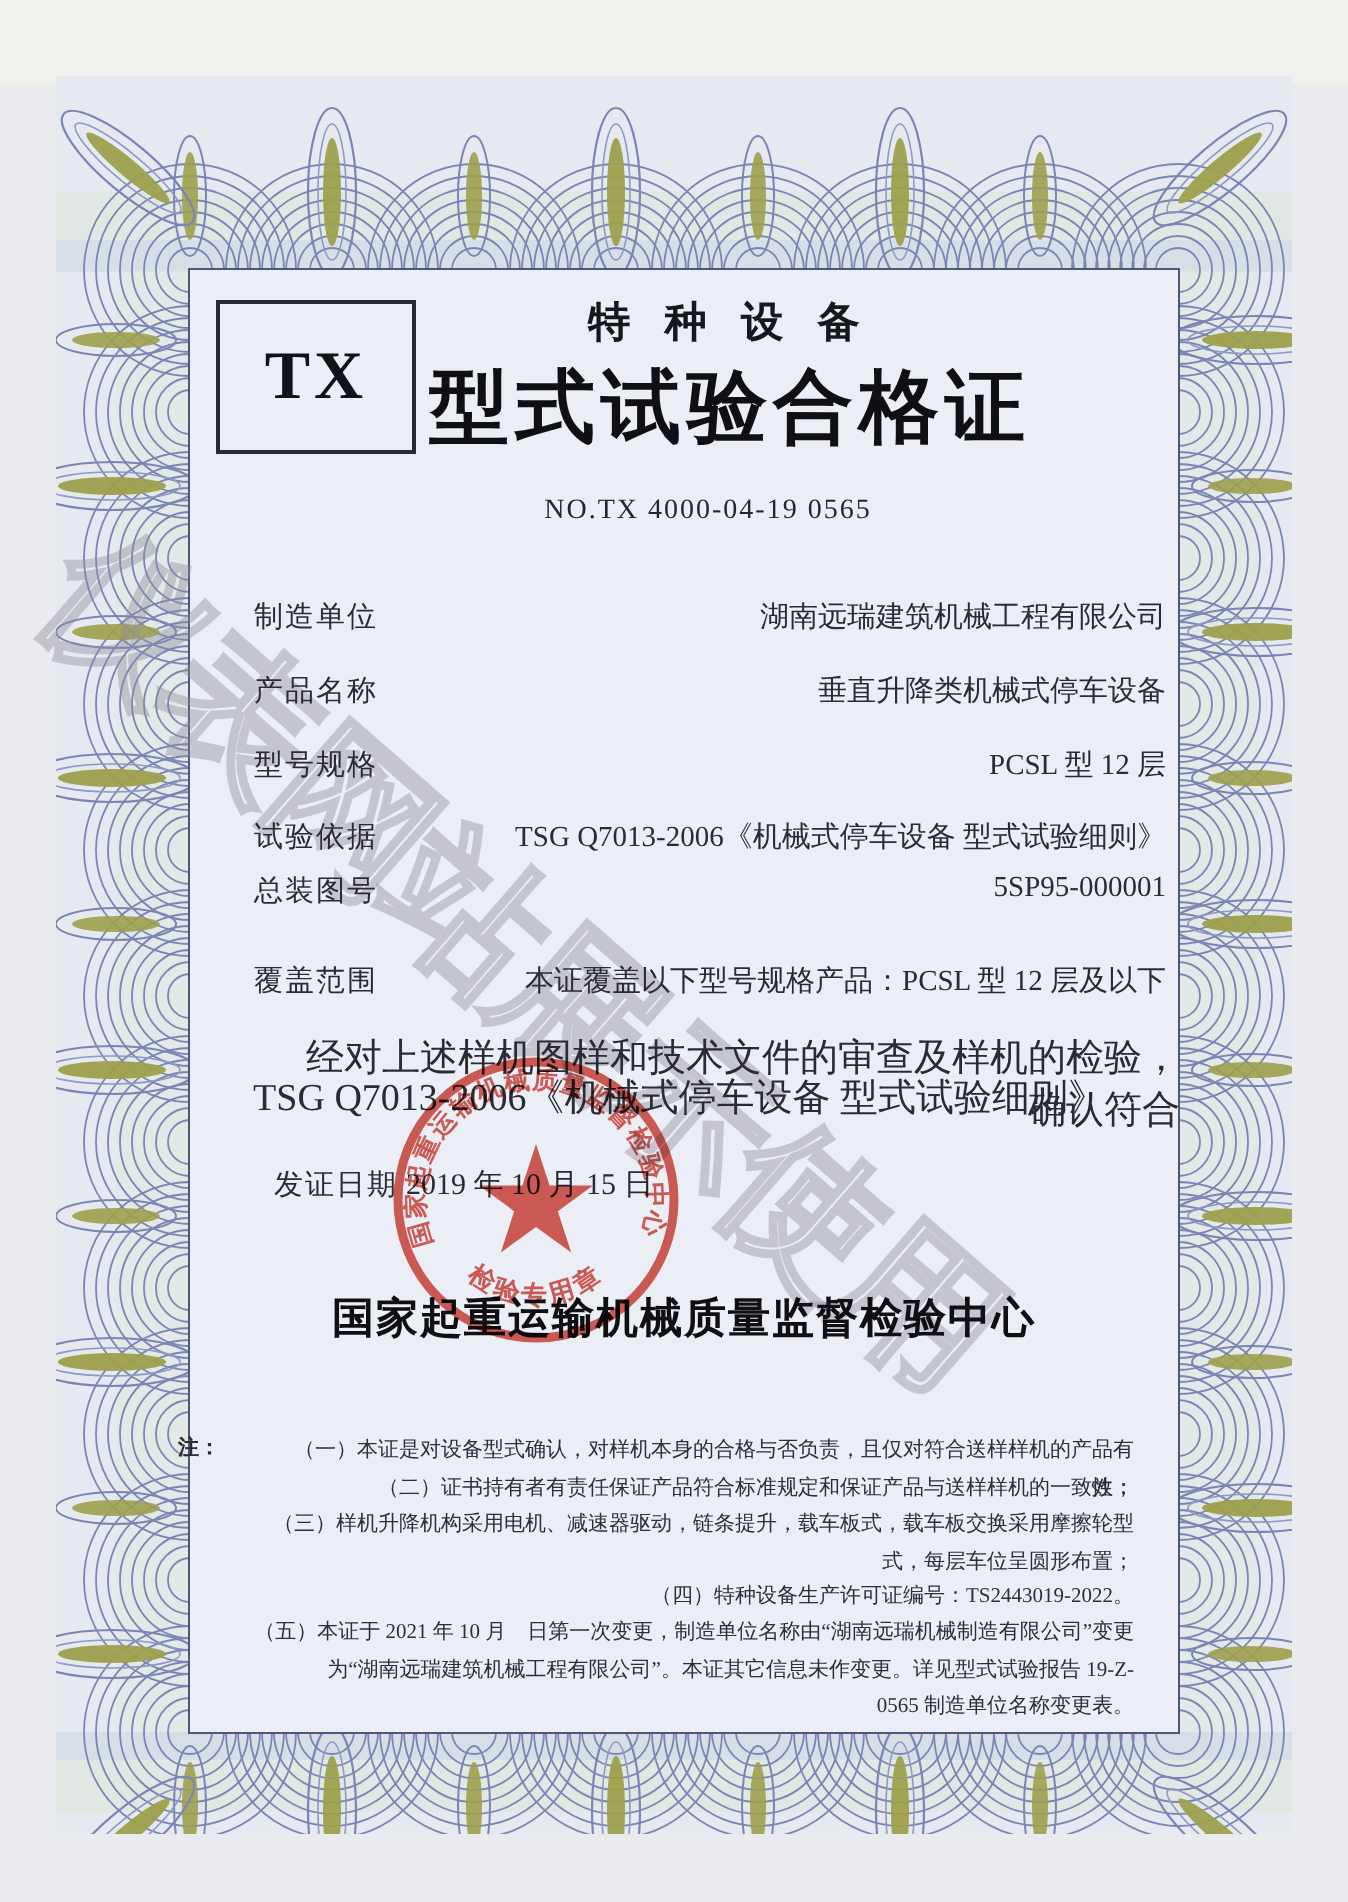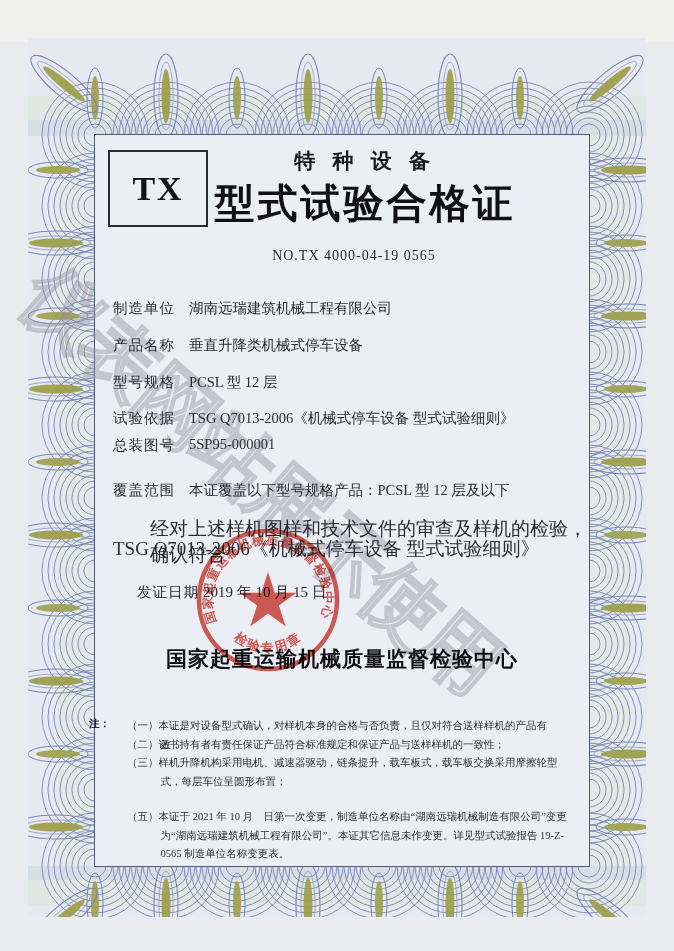--- a/index.html
+++ b/index.html
@@ -19,21 +19,21 @@
     color:rgba(145,145,160,0.14);
     -webkit-text-fill-color:transparent;
     -webkit-text-stroke:2px rgba(143,140,158,0.42);
     pointer-events:none;z-index:2;
   }
   .frame{
     position:absolute;left:94px;top:134px;width:496px;height:733px;
     border:1px solid #4f5878;background:rgba(236,238,245,0.55);
     z-index:1;
   }
-  .abs{position:absolute;z-index:3;}
+  .abs{position:absolute;z-index:3;text-align:right;}
   .tx-box{
     left:108px;top:150px;width:100px;height:77px;
     border:2px solid #2a2b31;display:flex;align-items:center;justify-content:center;
     font-size:34px;font-weight:bold;letter-spacing:2px;color:#121318;
   }
   .title-small{
     left:140px;top:147px;width:450px;text-align:center;
     font-size:21px;font-weight:bold;letter-spacing:6px;color:#17181d;
   }
   .title-big{
@@ -231,20 +231,21 @@
 
   <div class="abs issue-lbl">发证日期</div>
   <div class="abs issue-val">2019 年 10 月 15 日</div>
 
   <div class="abs authority">国家起重运输机械质量监督检验中心</div>
 
   <div class="abs note-lbl">注：</div>
   <div class="abs note" style="top:717px">（一）本证是对设备型式确认，对样机本身的合格与否负责，且仅对符合送样样机的产品有效；</div>
   <div class="abs note" style="top:736px">（二）证书持有者有责任保证产品符合标准规定和保证产品与送样样机的一致性；</div>
   <div class="abs note" style="top:754px">（三）样机升降机构采用电机、减速器驱动，链条提升，载车板式，载车板交换采用摩擦轮型式，每层车位呈圆形布置；</div>
+  <div class="abs note" style="top:790px">（四）特种设备生产许可证编号：TS2443019-2022。</div>
   <div class="abs note" style="top:808px">（五）本证于 2021 年 10 月　日第一次变更，制造单位名称由“湖南远瑞机械制造有限公司”变更为“湖南远瑞建筑机械工程有限公司”。本证其它信息未作变更。详见型式试验报告 19-Z-0565 制造单位名称变更表。</div>
 
   <svg class="seal" viewBox="0 0 150 150" aria-hidden="true">
     <circle cx="75" cy="75" r="69" fill="none" stroke="#d6493e" stroke-width="4.5"></circle>
     <path fill="#d6493e" d="M75 47 L81.8 67.7 L103.5 67.7 L85.9 80.6 L92.6 101.3 L75 88.5 L57.4 101.3 L64.1 80.6 L46.5 67.7 L68.2 67.7 Z"></path>
     <defs>
       <path id="sealTopArc" d="M24.2 98.7 A56 56 0 1 1 125.8 98.7" fill="none"></path>
       <path id="sealBotArc" d="M35.2 108.4 A52 52 0 0 0 114.8 108.4" fill="none"></path>
     </defs>
     <text font-size="12.5" letter-spacing="1" fill="#d6493e" font-weight="bold" font-family="Liberation Serif, DejaVu Serif, serif">

